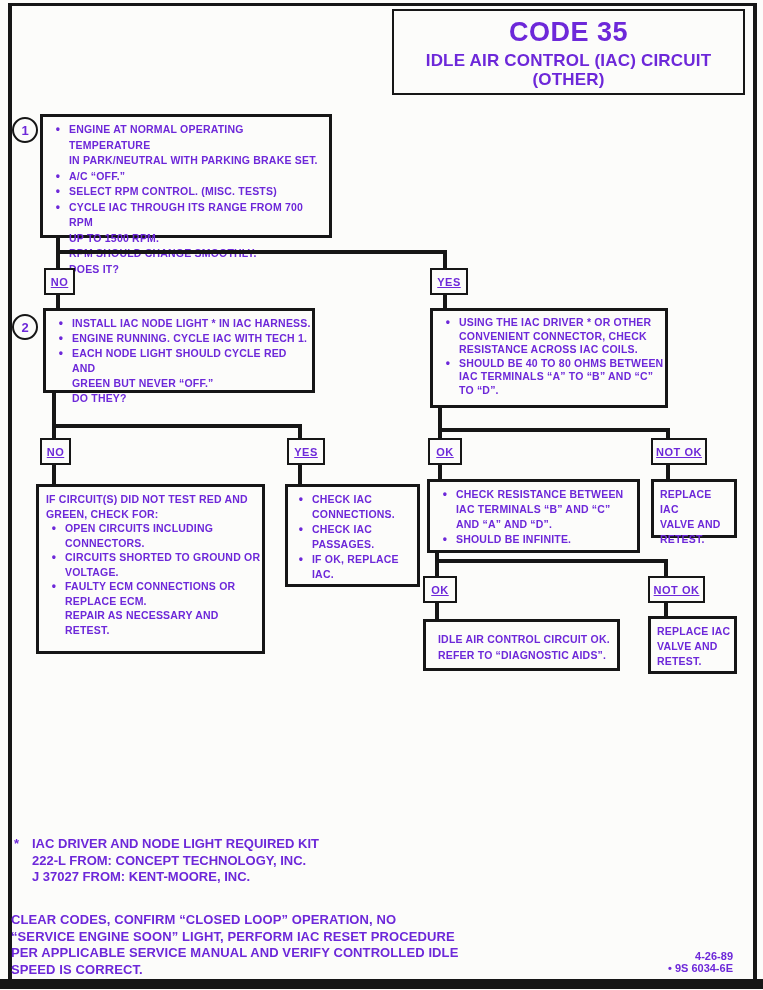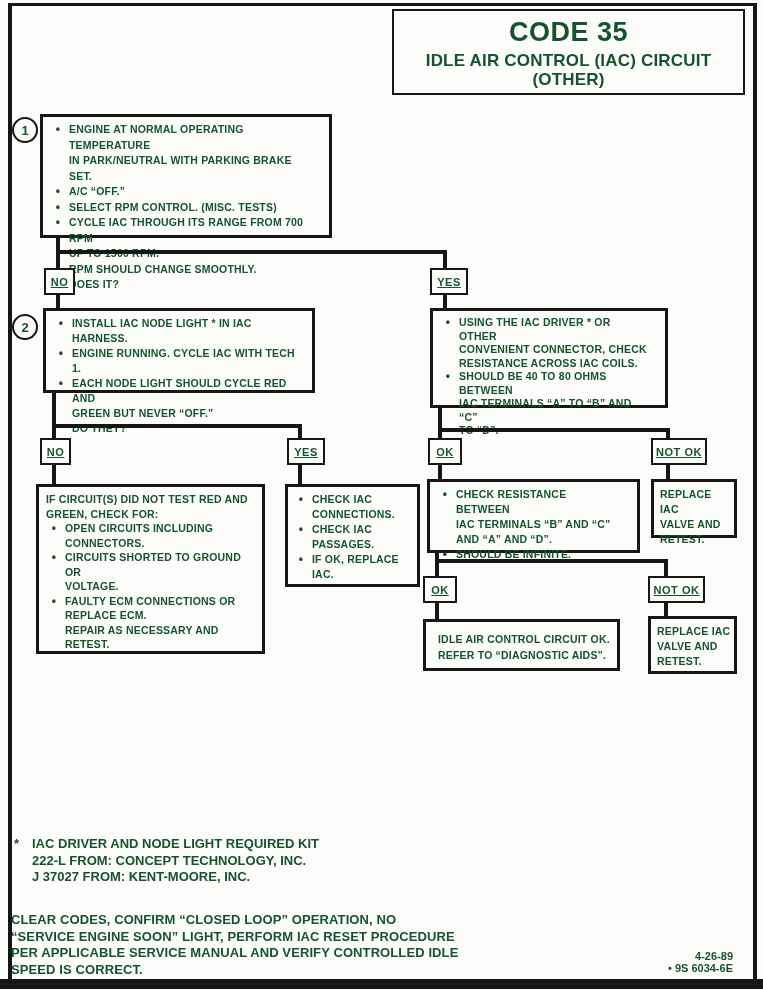--- a/index.html
+++ b/index.html
@@ -1,21 +1,21 @@
 <!DOCTYPE html>
 <html><head>
 <meta charset="utf-8">
 <style>
   html,body{margin:0;padding:0;background:#e8e8e6;}
   #page{
     position:relative;
     width:763px;height:990px;
     background:#fcfcfa;
     font-family:"Liberation Sans", sans-serif;
-    color:#14532d;
+    color:#6d28d9;
     overflow:hidden;
   }
   
   .frame{position:absolute;background:#161616;}
   
   .vline,.hline{position:absolute;background:#161616;}
   
   .box{
     position:absolute;
     border:3px solid #161616;
@@ -47,21 +47,21 @@
   }
   
   #title-box{
     position:absolute;left:392px;top:9px;width:353px;height:86px;
     border:2px solid #161616;box-sizing:border-box;
     text-align:center;font-weight:bold;
   }
   #title-code{font-size:27px;letter-spacing:0.5px;margin-top:6px;}
   #title-sub{font-size:17px;line-height:19px;margin-top:3px;letter-spacing:0.2px;}
   
-  .bullets{padding:5px 16px 0 4px;}
+  .bullets{padding:5px 1px 0 4px;}
   .bullet{display:flex;}
   .bullet .dot{width:22px;flex:0 0 22px;text-align:center;}
   .bullet .dot::before{content:"\2022";font-size:12px;}
   .bullet .btxt{white-space:pre-line;flex:1 1 auto;}
   .intro{white-space:pre-line;padding:5px 4px 0 7px;}
   .plain{white-space:pre-line;}
   
   #footnote{position:absolute;left:14px;top:836px;font-weight:bold;font-size:13px;line-height:16.5px;display:flex;}
   #footnote .marker{width:18px;flex:0 0 18px;}
   #bottom-note{position:absolute;left:11px;top:912px;font-weight:bold;font-size:13px;line-height:16.5px;white-space:pre-line;letter-spacing:0.1px;}

